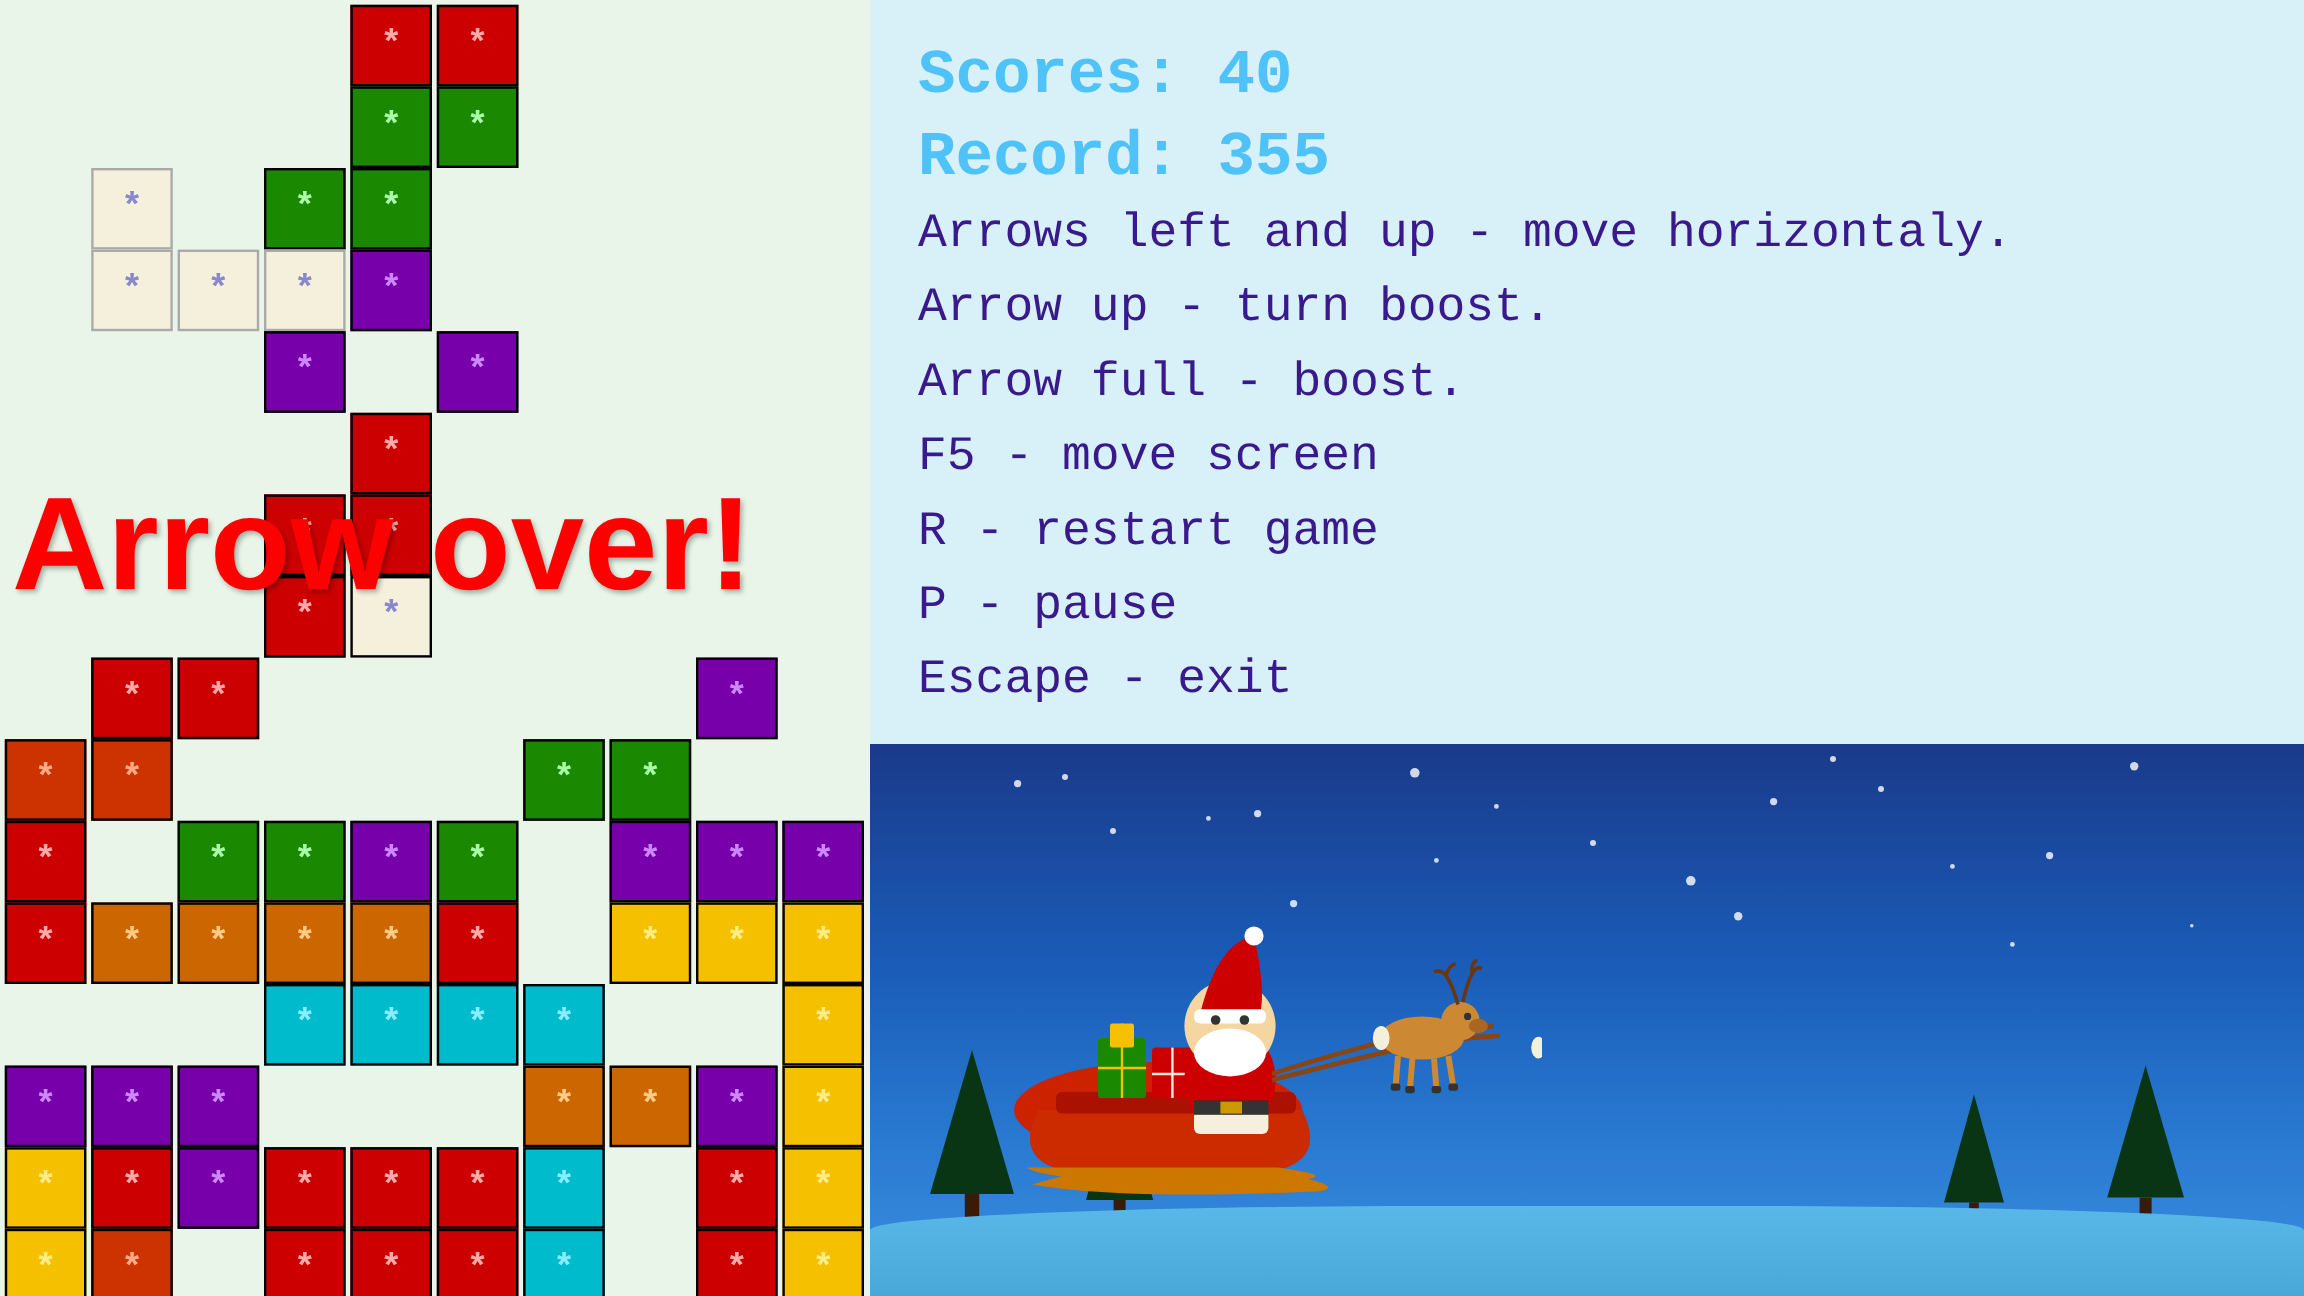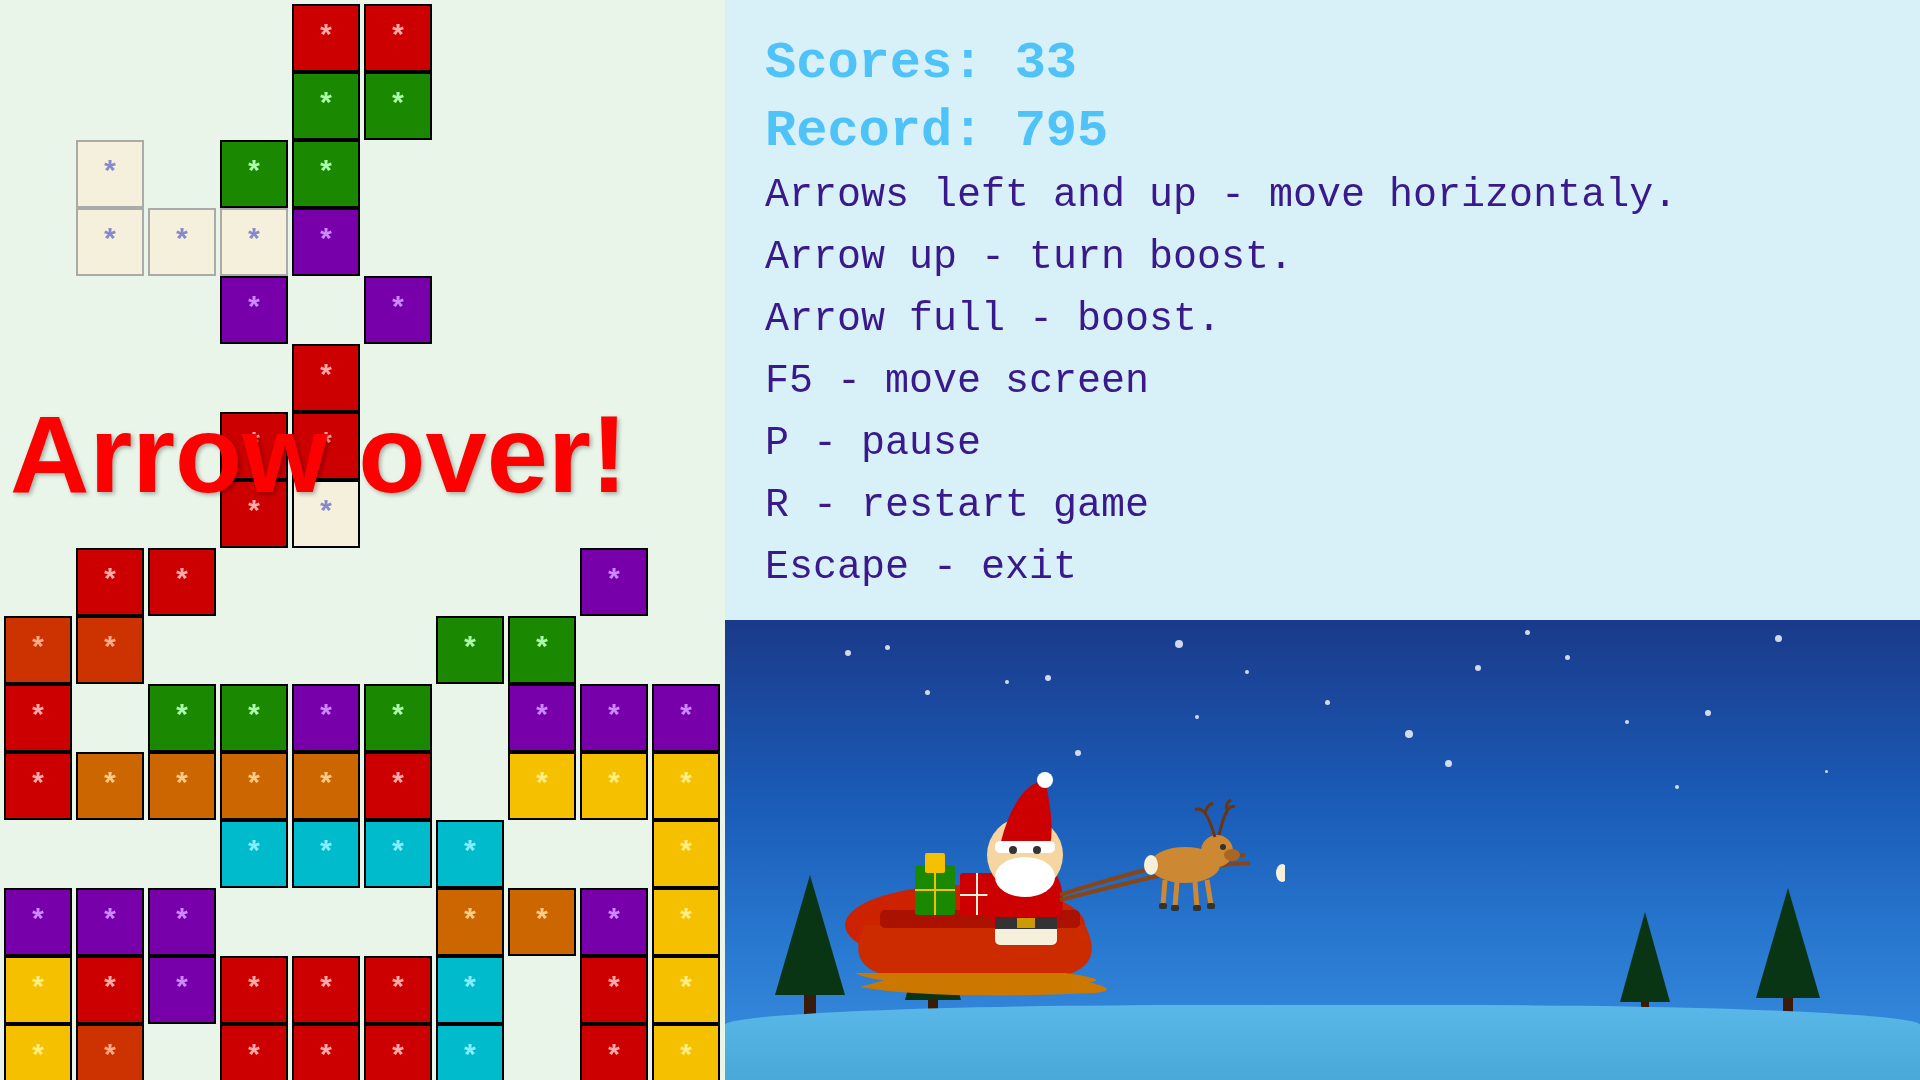--- a/index.html
+++ b/index.html
@@ -182,29 +182,29 @@
       <div class="block" style="left: 364px; top: 1024px; background-color: rgb(204, 0, 0); border-color: rgb(0, 0, 0); color: rgb(255, 170, 170); font-size: 30px; font-weight: bold;">*</div>
       <div class="block" style="left: 436px; top: 1024px; background-color: rgb(0, 187, 204); border-color: rgb(0, 0, 0); color: rgb(136, 238, 255); font-size: 30px; font-weight: bold;">*</div>
       <div class="block" style="left: 580px; top: 1024px; background-color: rgb(204, 0, 0); border-color: rgb(0, 0, 0); color: rgb(255, 170, 170); font-size: 30px; font-weight: bold;">*</div>
       <div class="block" style="left: 652px; top: 1024px; background-color: rgb(245, 192, 0); border-color: rgb(0, 0, 0); color: rgb(255, 238, 136); font-size: 30px; font-weight: bold;">*</div>
     </div>
   <div class="game-over-text">Arrow over!</div>
 </div>
 
 <div id="right-panel">
   <div id="info-panel">
-    <div class="scores-line">Scores: 33</div>
-    <div class="scores-line">Record: 795</div>
+    <div class="scores-line">Scores: 40</div>
+    <div class="scores-line">Record: 355</div>
     <div class="instruction-text" id="instruction-lines">
         <div>Arrows left and up - move horizontaly.</div>
         <div>Arrow up - turn boost.</div>
         <div>Arrow full - boost.</div>
         <div>F5 - move screen</div>
+        <div>R - restart game</div>
         <div>P - pause</div>
-        <div>R - restart game</div>
         <div>Escape - exit</div>
       </div>
   </div>
 
   <div id="christmas-scene">
 
     <div class="snow-dot" style="width:6px;height:6px;top:30px;left:120px;"></div>
     <div class="snow-dot" style="width:4px;height:4px;top:60px;left:280px;"></div>
     <div class="snow-dot" style="width:8px;height:8px;top:20px;left:450px;"></div>
     <div class="snow-dot" style="width:5px;height:5px;top:80px;left:600px;"></div>

